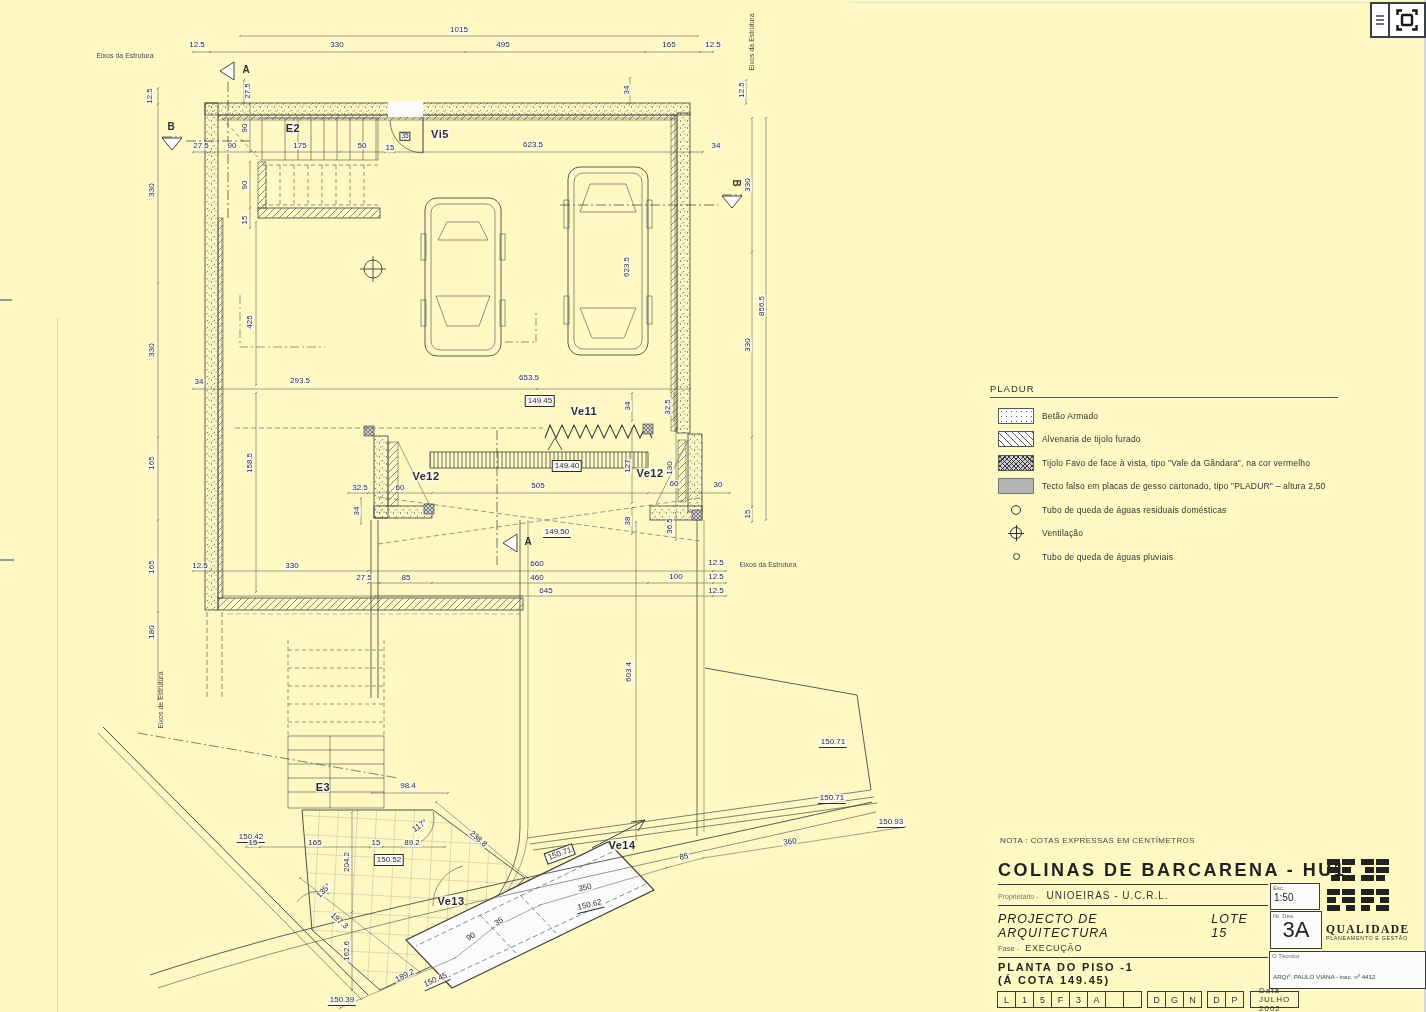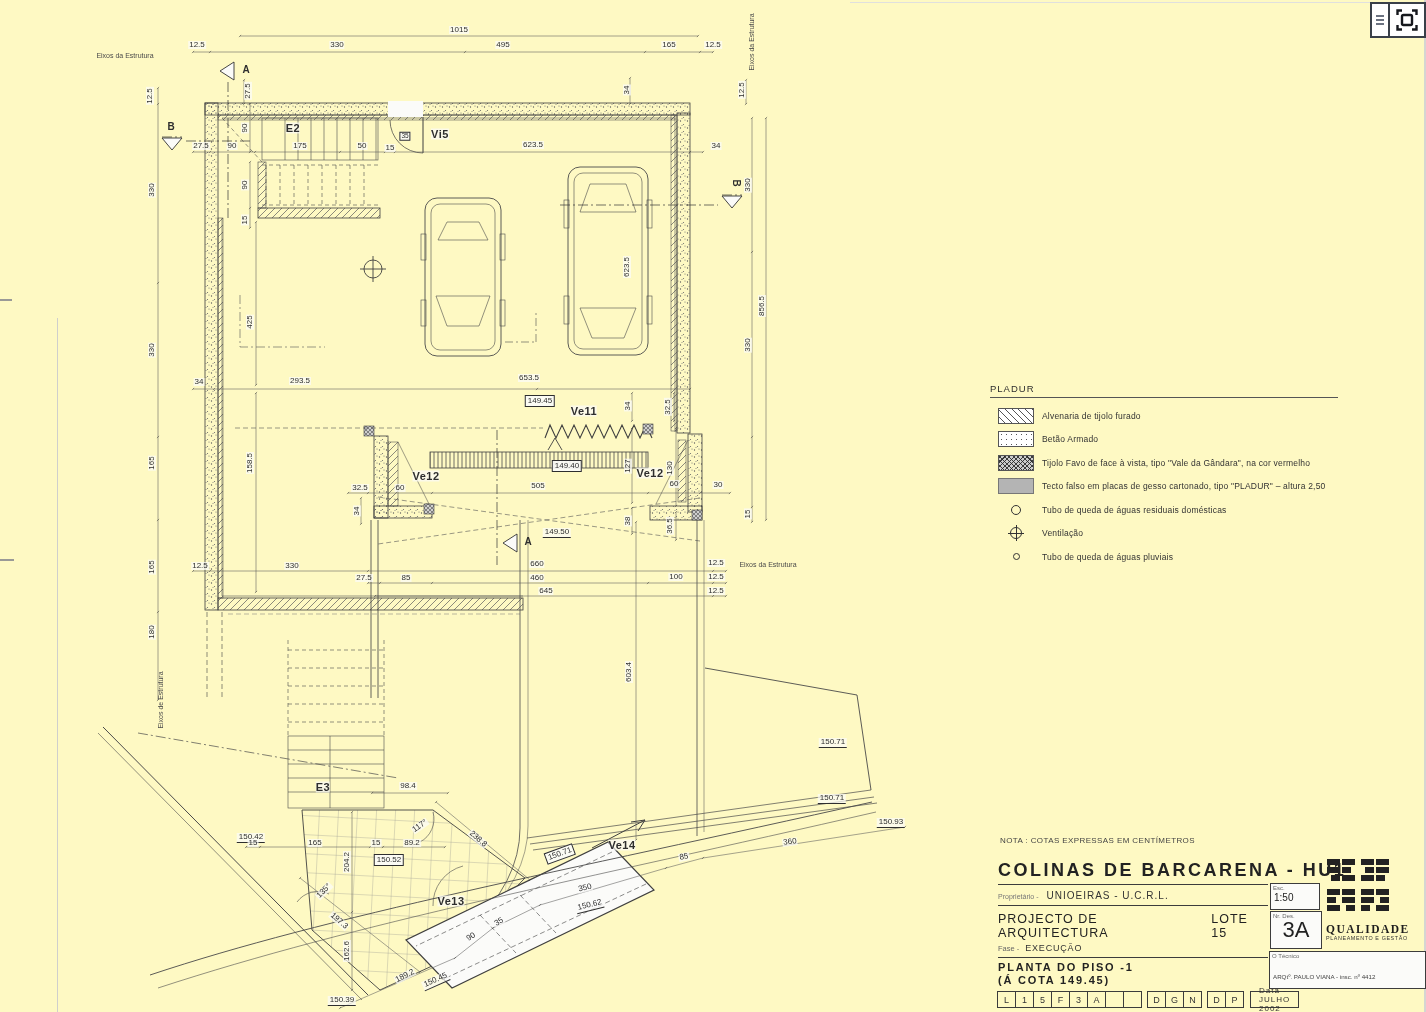--- a/index.html
+++ b/index.html
@@ -42,21 +42,21 @@
   
   #nota{position:absolute;left:1000px;top:836px;font-size:8px;letter-spacing:.4px;color:#444;}
   #titleblock{position:absolute;left:998px;top:856px;width:428px;}
   .tb-left{position:absolute;left:0;top:0;width:270px;}
   .tb-row{border-bottom:1px solid #3c3c3c;}
   .tb-title{font-size:18px;font-weight:bold;letter-spacing:2.5px;color:#222;
             padding:4px 0 3px;white-space:nowrap;}
   .tb-prop{display:flex;align-items:baseline;gap:8px;padding:5px 0 4px;}
   .tb-prop-label{font-size:7px;color:#777;}
   .tb-prop-value{font-size:10px;letter-spacing:1px;color:#333;}
-  .tb-proj{display:flex;justify-content:flex-start;align-items:baseline;padding:6px 0 0;}
+  .tb-proj{display:flex;justify-content:flex-start;align-items:baseline;padding:6px 0 0;font-style:italic;}
   .tb-proj-name{font-size:12.5px;letter-spacing:1px;color:#222;}
   .tb-proj-lote{font-size:12.5px;letter-spacing:1px;color:#222;}
   .tb-fase{display:flex;gap:6px;align-items:baseline;padding:3px 0 4px;}
   .tb-fase-label{font-size:7.5px;color:#666;}
   .tb-fase-value{font-size:9px;letter-spacing:.8px;color:#333;}
   .tb-planta{font-size:11px;letter-spacing:1.8px;color:#222;padding:3px 0 1px;line-height:1.2;font-weight:bold;}
   .tb-code-row{display:flex;gap:6px;margin-top:3px;align-items:stretch;}
   .code-group{display:flex;}
   .code-cell{width:17px;height:15px;border:1px solid #3c3c3c;margin-left:-1px;
              display:flex;align-items:center;justify-content:center;font-size:9px;color:#333;}
@@ -393,29 +393,29 @@
       <div class="ann ann-e" style="left: 751px; top: 42px; transform: translate(-50%, -50%) rotate(-90deg);">Eixos da Estrutura</div>
       <div class="ann ann-e" style="left: 768px; top: 564px;">Eixos da Estrutura</div>
       <div class="ann ann-e" style="left: 160px; top: 700px; transform: translate(-50%, -50%) rotate(-90deg);">Eixos de Estrutura</div>
     </div>
 
   <div id="legend">
     <div class="legend-title">PLADUR</div>
     <div id="legend-items">
         <div class="legend-row">
           <span class="legend-swatch-cell">
+            <span class="sw sw-stipple"></span>
+          </span>
+          <span class="legend-label">Betão  Armado</span>
+        </div>
+        <div class="legend-row">
+          <span class="legend-swatch-cell">
             <span class="sw sw-hatch"></span>
           </span>
           <span class="legend-label">Alvenaria de tijolo furado</span>
-        </div>
-        <div class="legend-row">
-          <span class="legend-swatch-cell">
-            <span class="sw sw-stipple"></span>
-          </span>
-          <span class="legend-label">Betão  Armado</span>
         </div>
         <div class="legend-row">
           <span class="legend-swatch-cell">
             <span class="sw sw-crosshatch"></span>
           </span>
           <span class="legend-label">Tijolo Favo de face à vista, tipo "Vale da Gândara", na cor vermelho</span>
         </div>
         <div class="legend-row">
           <span class="legend-swatch-cell">
             <span class="sw sw-gray"></span>

